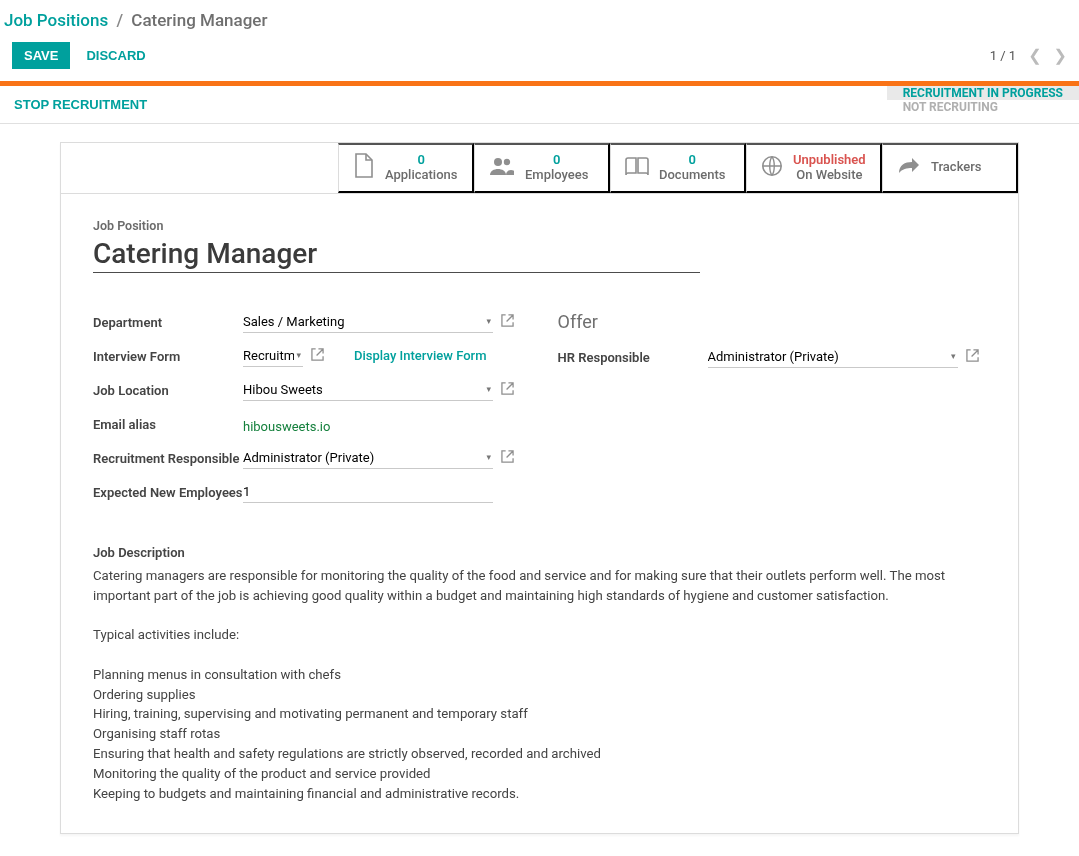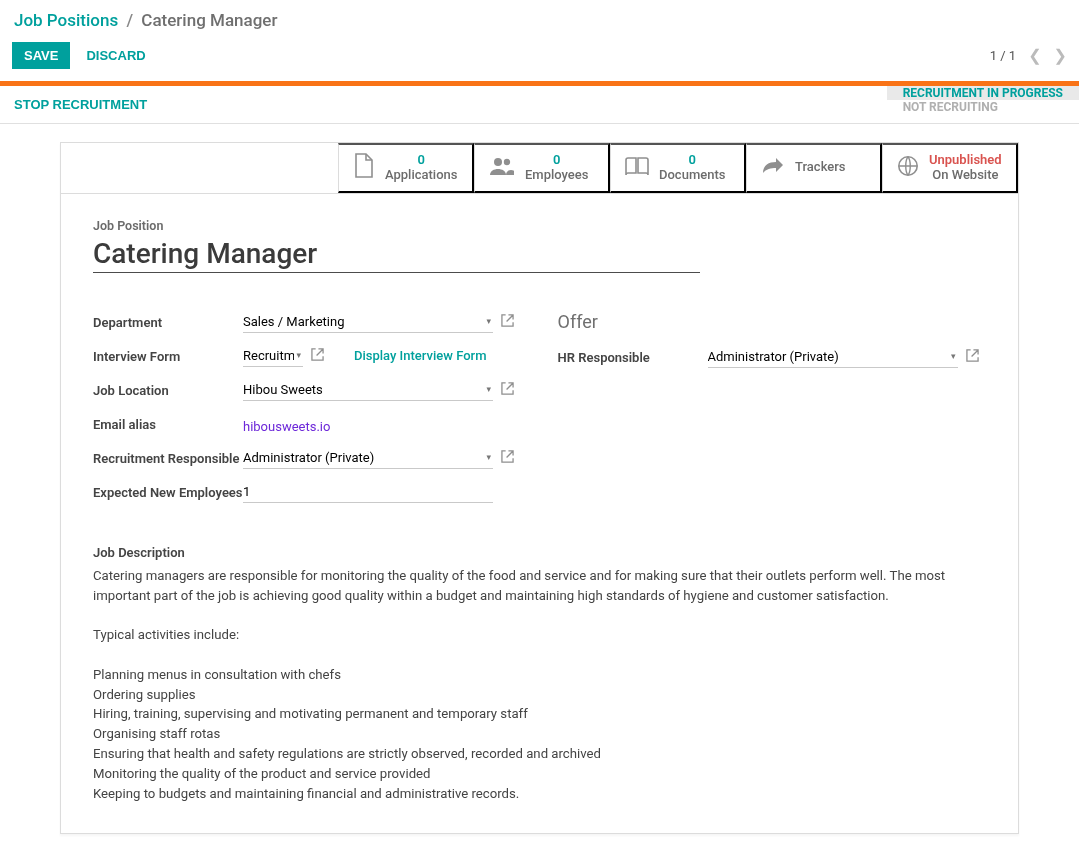--- a/index.html
+++ b/index.html
@@ -3,21 +3,21 @@
   <meta charset="utf-8">
   <style>
     * { box-sizing: border-box; margin: 0; padding: 0; }
     body {
       font-family: -apple-system, BlinkMacSystemFont, "Segoe UI", Roboto, Arial, sans-serif;
       font-size: 13px;
       color: #4c4c4c;
       background: #fff;
     }
     .breadcrumbs {
-      padding: 10px 14px 6px;
+      padding: 10px 4px 6px;
       font-size: 17px;
       font-weight: 500;
     }
     .breadcrumbs .link { color: #00A09D; }
     .breadcrumbs .sep { color: #888; margin: 0 4px; }
     .breadcrumbs .current { color: #6f6f6f; }
     
     .action-bar {
       display: flex;
       align-items: center;
@@ -221,21 +221,21 @@
       cursor: pointer;
     }
     .email-alias-row {
       display: flex;
       align-items: center;
       gap: 4px;
     }
     .email-alias-row .at { color: #555; padding-left: 6px; }
     .domain-txt {
       font-size: 13px;
-      color: #6d28d9;
+      color: #15803d;
       padding: 6px 0 0;
     }
     .input-num {
       border: none;
       border-bottom: 1px solid #c9c9c9;
       padding: 3px 0;
       width: 250px;
       font-size: 13px;
       font-family: inherit;
     }
@@ -320,41 +320,41 @@
               <path d="M3 3h8v15H3c-1 0-2 1-2 2V5c0-1 1-2 2-2z" fill="none" stroke="#8f8f8f" stroke-width="1.6"></path>
               <path d="M21 3h-8v15h8c1 0 2 1 2 2V5c0-1-1-2-2-2z" fill="none" stroke="#8f8f8f" stroke-width="1.6"></path>
             </svg>
         </span>
         <span class="stat-text">
           <span class="stat-value">0</span>
           <span class="stat-label">Documents</span>
         </span>
       </button>
 
-      <button class="stat-btn">
-        <span class="stat-icon">
-          <svg width="24" height="20" viewBox="0 0 24 20">
-              <path d="M2 17c0-8 6-11 13-11V2l7 7-7 7v-4C10 12 5 13 2 17z" fill="#8f8f8f"></path>
-            </svg>
-        </span>
-        <span class="stat-text">
-          <span class="stat-label">Trackers</span>
-        </span>
-      </button>
-
       <button class="stat-btn highlight">
         <span class="stat-icon">
           <svg width="22" height="22" viewBox="0 0 22 22">
               <circle cx="11" cy="11" r="9.2" fill="none" stroke="#8f8f8f" stroke-width="1.6"></circle>
               <path d="M2 11h18M11 2c3 3 3 15 0 18M11 2c-3 3-3 15 0 18" fill="none" stroke="#8f8f8f" stroke-width="1.4"></path>
             </svg>
         </span>
         <span class="stat-text">
           <span class="stat-value">Unpublished</span>
           <span class="stat-label">On Website</span>
+        </span>
+      </button>
+
+      <button class="stat-btn">
+        <span class="stat-icon">
+          <svg width="24" height="20" viewBox="0 0 24 20">
+              <path d="M2 17c0-8 6-11 13-11V2l7 7-7 7v-4C10 12 5 13 2 17z" fill="#8f8f8f"></path>
+            </svg>
+        </span>
+        <span class="stat-text">
+          <span class="stat-label">Trackers</span>
         </span>
       </button>
     </div>
 
     <div class="form-body">
       <div class="field-label-top">Job Position</div>
       <input class="title-input" value="Catering Manager" style="">
       
 
       <div class="columns">

